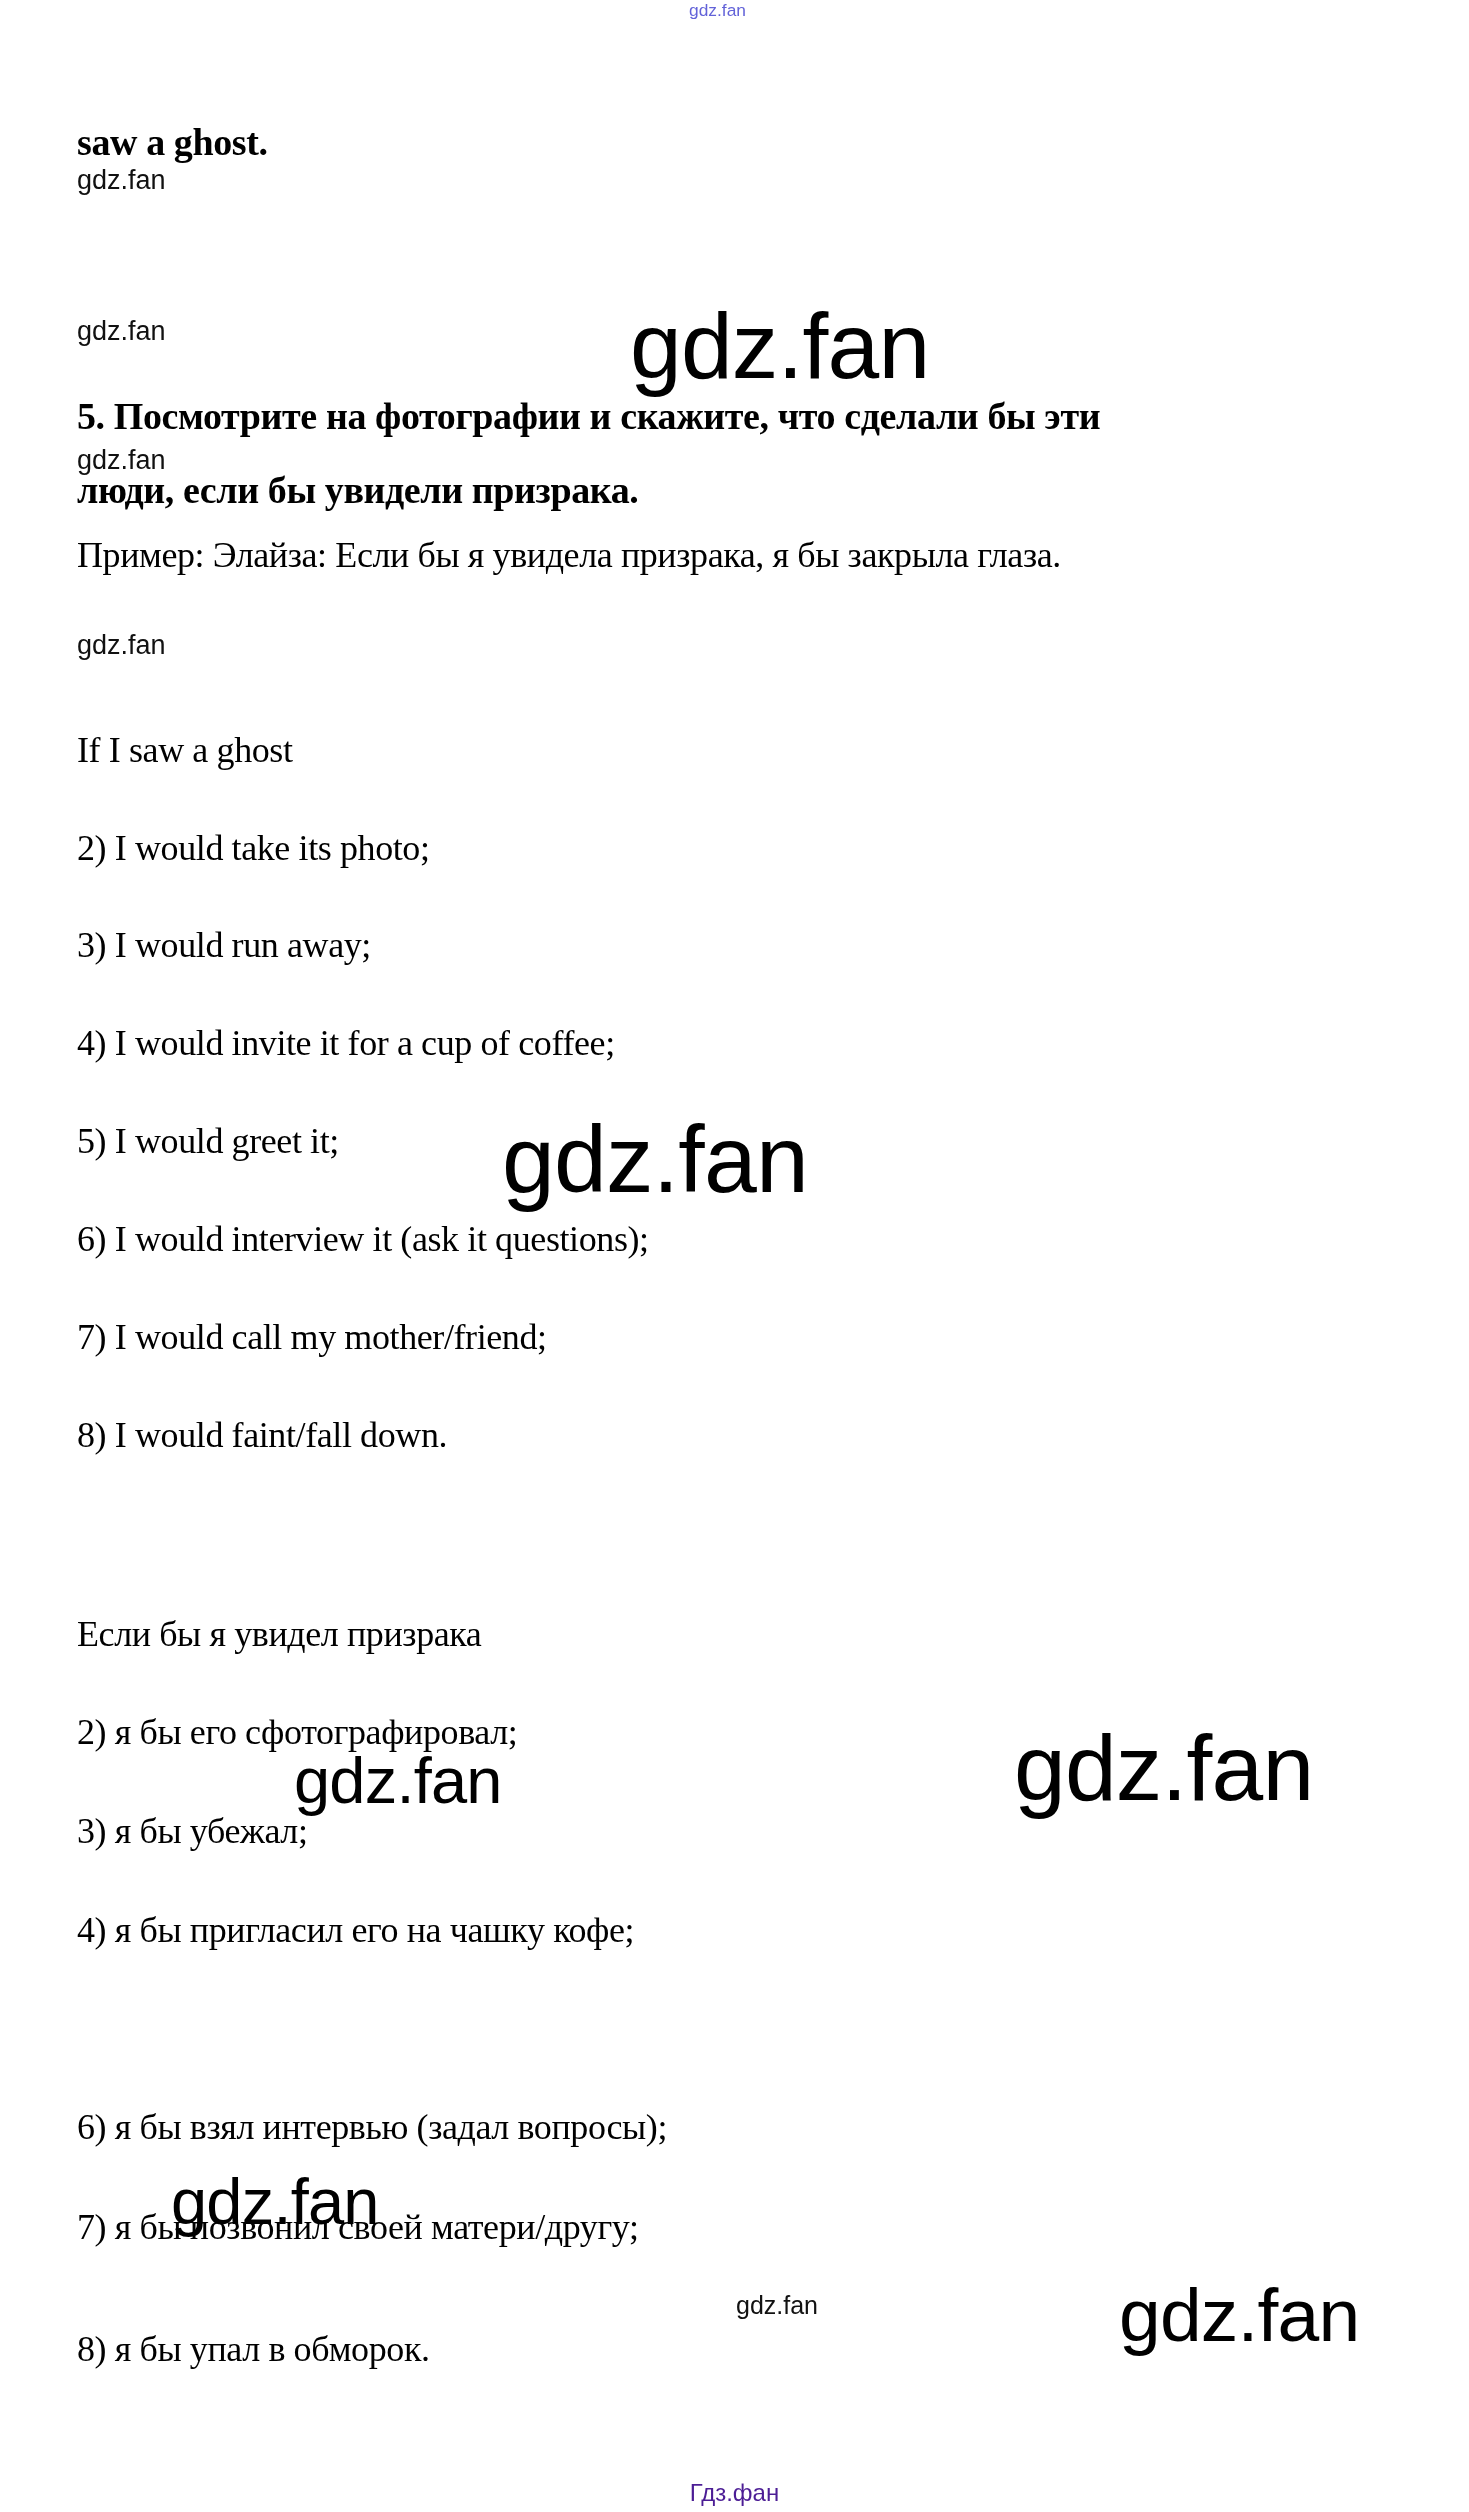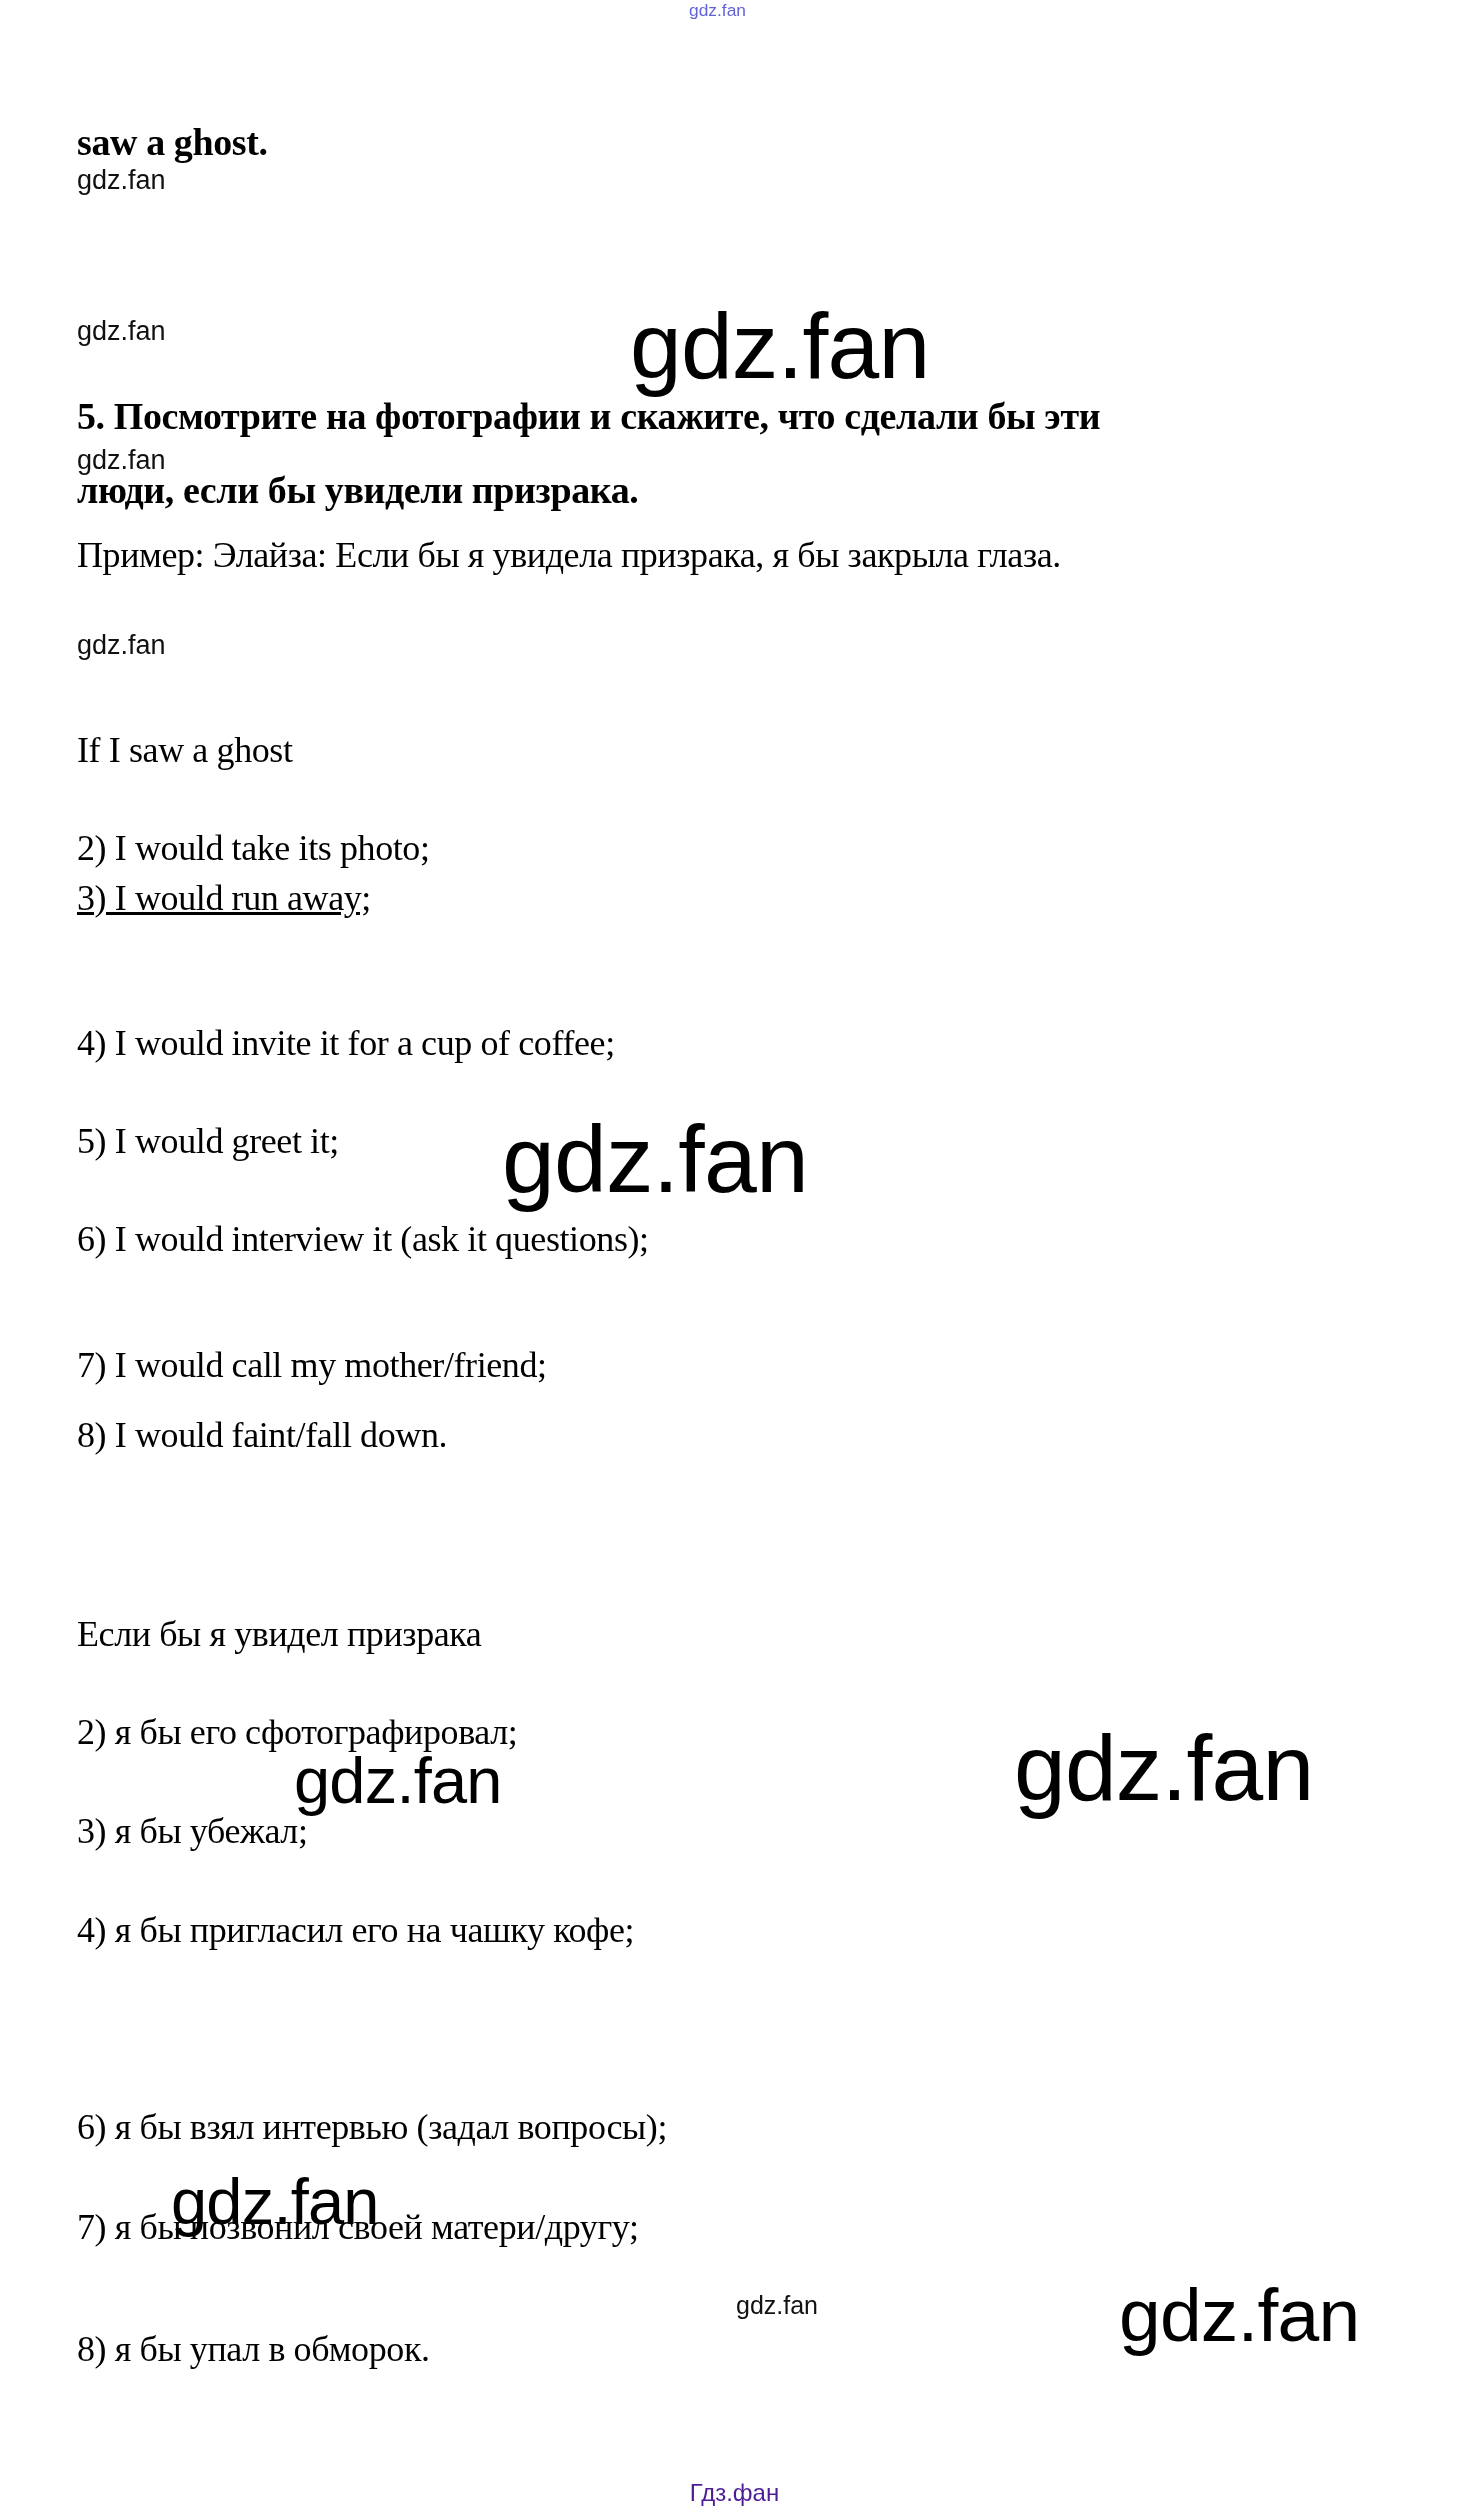--- a/index.html
+++ b/index.html
@@ -77,28 +77,28 @@
   <div class="wm wm-small" style="left:77px; top:447px;">gdz.fan</div>
   <div class="line" style="left:77px; top:537px;">Пример: Элайза: Если бы я увидела призрака, я бы закрыла глаза.</div>
 
   <div class="line bold-heading" style="left:77px; top:471px;">люди, если бы увидели призрака.</div>
 
   <div class="wm wm-small" style="left:77px; top:632px;">gdz.fan</div>
 
   <div class="line" style="left:77px; top:732px;">If I saw a ghost</div>
 
   <div class="line" style="left:77px; top:830px;">2) I would take its photo;</div>
-  <div class="line" style="left:77px; top:880px;text-decoration:underline;">3) I would run away;</div>
+  <div class="line" style="left:77px; top:927px;">3) I would run away;</div>
   <div class="line" style="left:77px; top:1025px;">4) I would invite it for a cup of coffee;</div>
   <div class="line" style="left:77px; top:1123px;">5) I would greet it;</div>
 
   <div class="wm wm-big" style="left:502px; top:1112px; font-size:95px;">gdz.fan</div>
 
   <div class="line" style="left:77px; top:1221px;">6) I would interview it (ask it questions);</div>
-  <div class="line" style="left:77px; top:1319px;margin-top:28px;">7) I would call my mother/friend;</div>
+  <div class="line" style="left:77px; top:1319px;">7) I would call my mother/friend;</div>
   <div class="line" style="left:77px; top:1417px;">8) I would faint/fall down.</div>
 
   <div class="line" style="left:77px; top:1616px;">Если бы я увидел призрака</div>
 
   <div class="line" style="left:77px; top:1714px;">2) я бы его сфотографировал;</div>
 
   <div class="wm wm-big" style="left:1014px; top:1722px; font-size:93px;">gdz.fan</div>
 
   <div class="wm wm-big" style="left:294px; top:1748px; font-size:65px;">gdz.fan</div>
 

